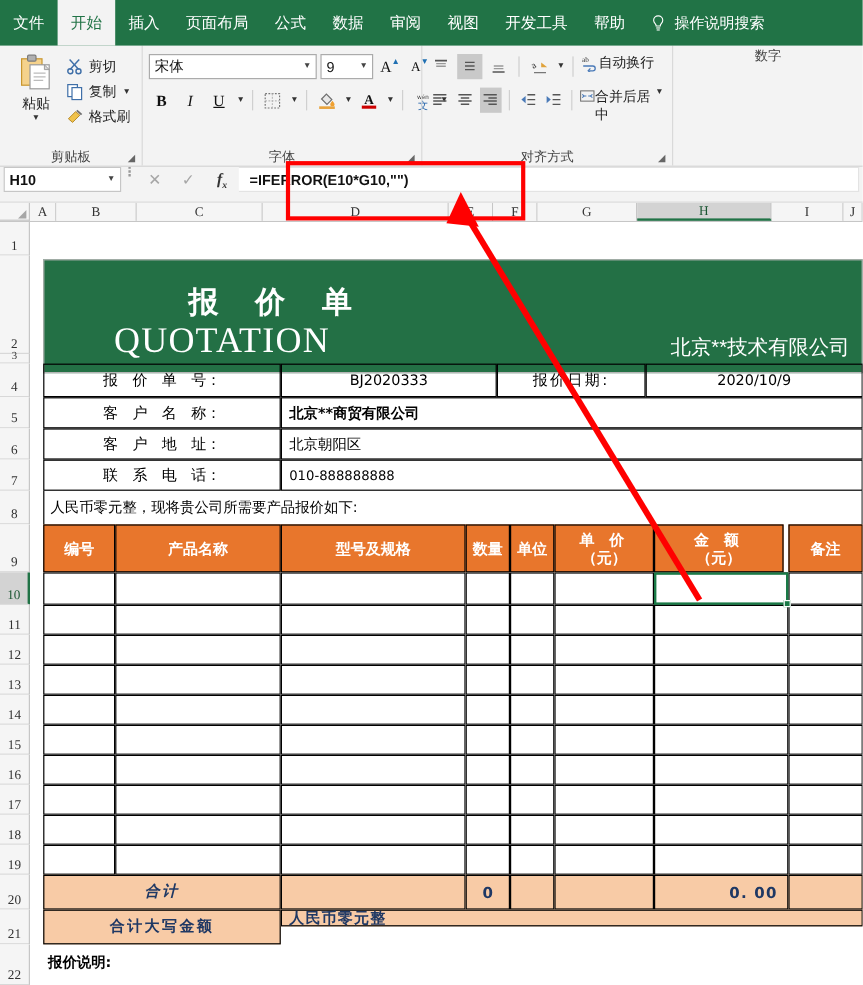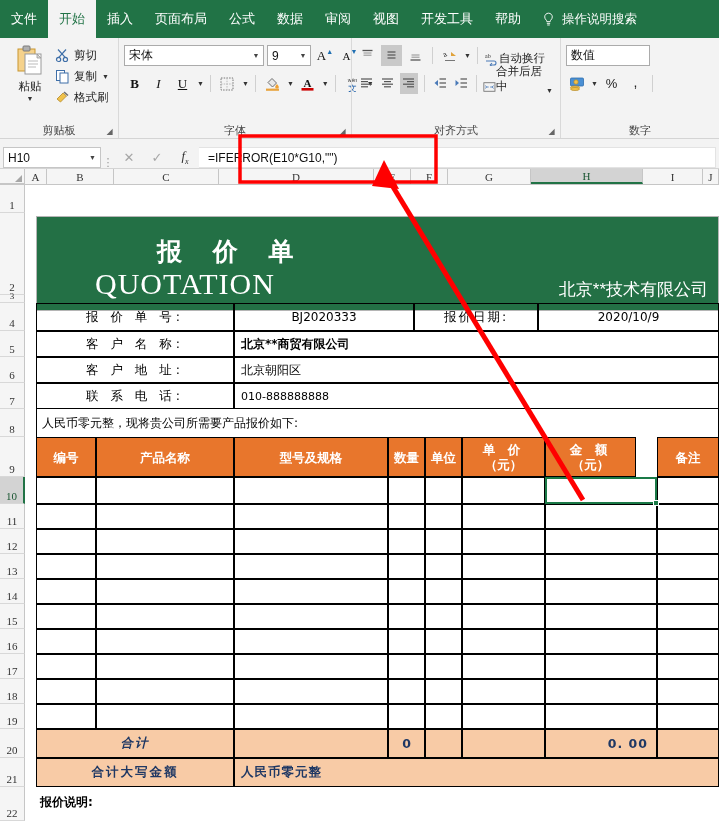--- a/index.html
+++ b/index.html
@@ -72,28 +72,28 @@
     width:21px;height:21px;display:flex;align-items:center;justify-content:center;
     font-size:13px;color:#111;cursor:pointer;
   }
   .sep-v{width:1px;height:17px;background:#d0d0d0;margin:0 3px;}
   
   .g-align{width:208px;}
   .alignbtn{
     width:21px;height:21px;display:flex;align-items:center;justify-content:center;cursor:pointer;
   }
   .alignbtn.on{background:#c9c9c9;}
-  .txtbtn{display:flex;align-items:flex-end;gap:0;font-size:11.5px;color:#222;cursor:pointer;height:21px;padding-right:2px;}
+  .txtbtn{display:flex;align-items:flex-start;gap:0;font-size:11.5px;color:#222;cursor:pointer;height:21px;padding-right:2px;}
   
   .g-num{width:auto;flex:1;min-width:95px;}
   .numfmt{width:84px;height:21px;}
   
   .fbar{
-    height:30px;background:#f3f3f3;display:flex;align-items:flex-end;
-    border-bottom:1px solid #d4d4d4;padding:0 3px;box-sizing:border-box;
+    height:30px;background:#f3f3f3;display:flex;align-items:flex-start;
+    border-bottom:1px solid #d4d4d4;padding:0 3px;box-sizing:border-box;font-weight:bold;
   }
   .namebox{
     width:98px;height:21px;border:1px solid #c6c6c6;background:#fff;
     display:flex;align-items:center;font-size:12px;color:#111;padding:0 4px;
     box-sizing:border-box;cursor:pointer;
   }
   .namebox .nv{flex:1;}
   .namebox .nd{font-size:7px;color:#444;}
   .vdots{width:14px;text-align:center;color:#999;font-size:11px;letter-spacing:0;line-height:1;}
   .fb-icons{display:flex;align-items:center;gap:0px;}
@@ -441,45 +441,20 @@
         </div>
       </div>
     </div>
     <div class="grp-name">
       <span>对齐方式</span>
       <span class="dlg-launch">◢</span>
     </div>
   </div>
 
   <div class="grp g-num">
-    <div class="grp-body" style="flex-direction:column;padding-top:6px;">
-      <div class="frow">
-        <div class="combo numfmt">
-          <span class="cv">数值</span>
-        </div>
-      </div>
-      <div class="frow">
-        <div class="fbtn">
-          <svg width="16" height="15" viewBox="0 0 16 15">
-            <rect x="1.5" y="2" width="13" height="8" rx="1" fill="#4a8fd4" stroke="#2f6fae" stroke-width="0.8"></rect>
-            <circle cx="7" cy="6" r="2.2" fill="#F0C24B" stroke="#B5892A" stroke-width="0.7"></circle>
-            <ellipse cx="6" cy="11.4" rx="4.5" ry="1.5" fill="#F0C24B" stroke="#B5892A" stroke-width="0.7"></ellipse>
-            <ellipse cx="6" cy="13" rx="4.5" ry="1.5" fill="#F0C24B" stroke="#B5892A" stroke-width="0.7"></ellipse>
-          </svg>
-        </div>
-        <span class="mini-caret">▼</span>
-        <div class="fbtn">
-          <span style="font-size:13px;color:#222;">%</span>
-        </div>
-        <div class="fbtn">
-          <span style="font-size:14px;color:#222;position:relative;top:-2px;">,</span>
-        </div>
-        <span class="sep-v"></span>
-      </div>
-    </div>
     <div class="grp-name">
       <span>数字</span>
     </div>
   </div>
 </div>
 
 <div class="fbar">
   <div class="namebox">
     <span class="nv">H10</span>
     <span class="nd">▼</span>
@@ -572,21 +547,21 @@
     <div class="hdr-cell" style="left:363px;top:252px;width:37px;height:40px;">
       <span>数量</span>
       </div>
     <div class="hdr-cell" style="left:400px;top:252px;width:37px;height:40px;">
       <span>单位</span>
       </div>
     <div class="hdr-cell" style="left:437px;top:252px;width:83px;height:40px;flex-direction:column;justify-content:center;">
       <span class="sp">单 价</span>
       <span>（元）</span>
       </div>
-    <div class="hdr-cell" style="left:520px;top:252px;width:91px;height:40px;flex-direction:column;justify-content:center;">
+    <div class="hdr-cell" style="left:520px;top:252px;width:108px;height:40px;flex-direction:column;justify-content:center;">
       <span class="sp">金 额</span>
       <span>（元）</span>
       </div>
     <div class="hdr-cell" style="left:632px;top:252px;width:62px;height:40px;">
       <span>备注</span>
       </div>
 
     <div id="body-rows">
         <div class="body-cell" style="left: 11px; top: 292px; width: 60px; height: 27px;"></div>
         <div class="body-cell" style="left: 71px; top: 292px; width: 138px; height: 27px;"></div>
@@ -672,21 +647,21 @@
 
     <div class="tot-cell c" style="left:11px;top:544px;width:198px;height:29px;font-style:italic;">合计</div>
     <div class="tot-cell" style="left:209px;top:544px;width:154px;height:29px;"></div>
     <div class="tot-cell c" style="left:363px;top:544px;width:37px;height:29px;letter-spacing:0;">0</div>
     <div class="tot-cell" style="left:400px;top:544px;width:37px;height:29px;"></div>
     <div class="tot-cell" style="left:437px;top:544px;width:83px;height:29px;"></div>
     <div class="tot-cell r" style="left:520px;top:544px;width:112px;height:29px;">0. 00</div>
     <div class="tot-cell" style="left:632px;top:544px;width:62px;height:29px;"></div>
 
     <div class="tot-cell c" style="left:11px;top:573px;width:198px;height:29px;">合计大写金额</div>
-    <div class="tot-cell l" style="left:209px;top:573px;width:485px;height:29px;letter-spacing:1px;">人民币零元整</div>
+    <div class="tot-cell l" style="left:209px;top:573px;width:485px;height:14px;letter-spacing:1px;">人民币零元整</div>
 
     <div class="note" style="left:15px;top:609px;">报价说明:</div>
 
     <div class="selbox" style="left:520px;top:292px;width:112px;height:27px;"></div>
     <div class="selhandle" style="left:628px;top:315px;"></div>
   </div>
 </div>
 
 <svg class="anno" viewBox="0 0 719 821">
   <rect x="240" y="136" width="196" height="46" fill="none" stroke="#FF0000" stroke-width="3.5"></rect>

